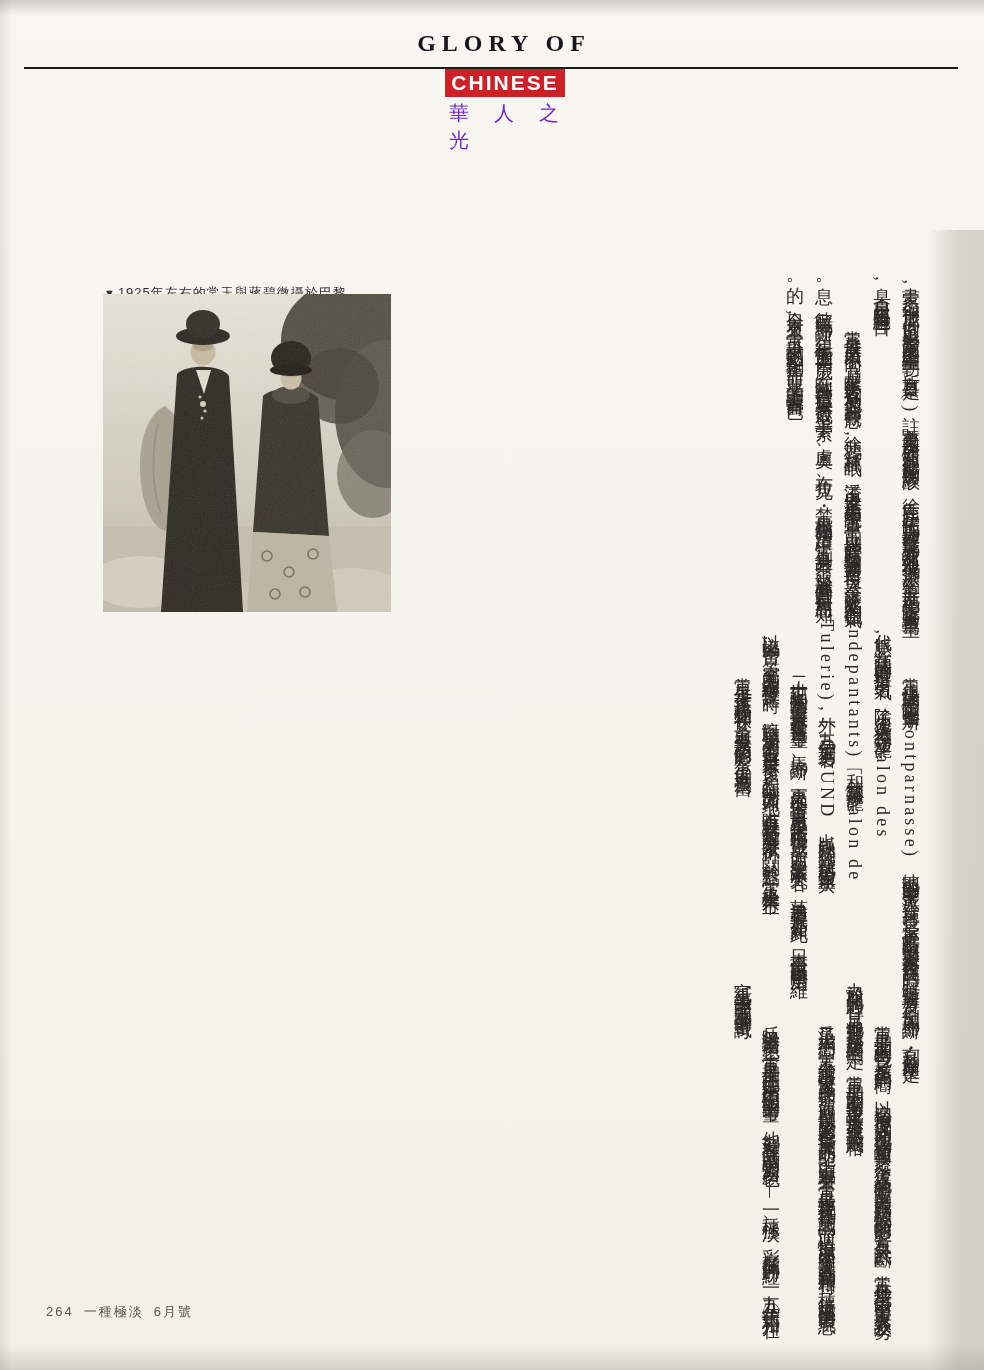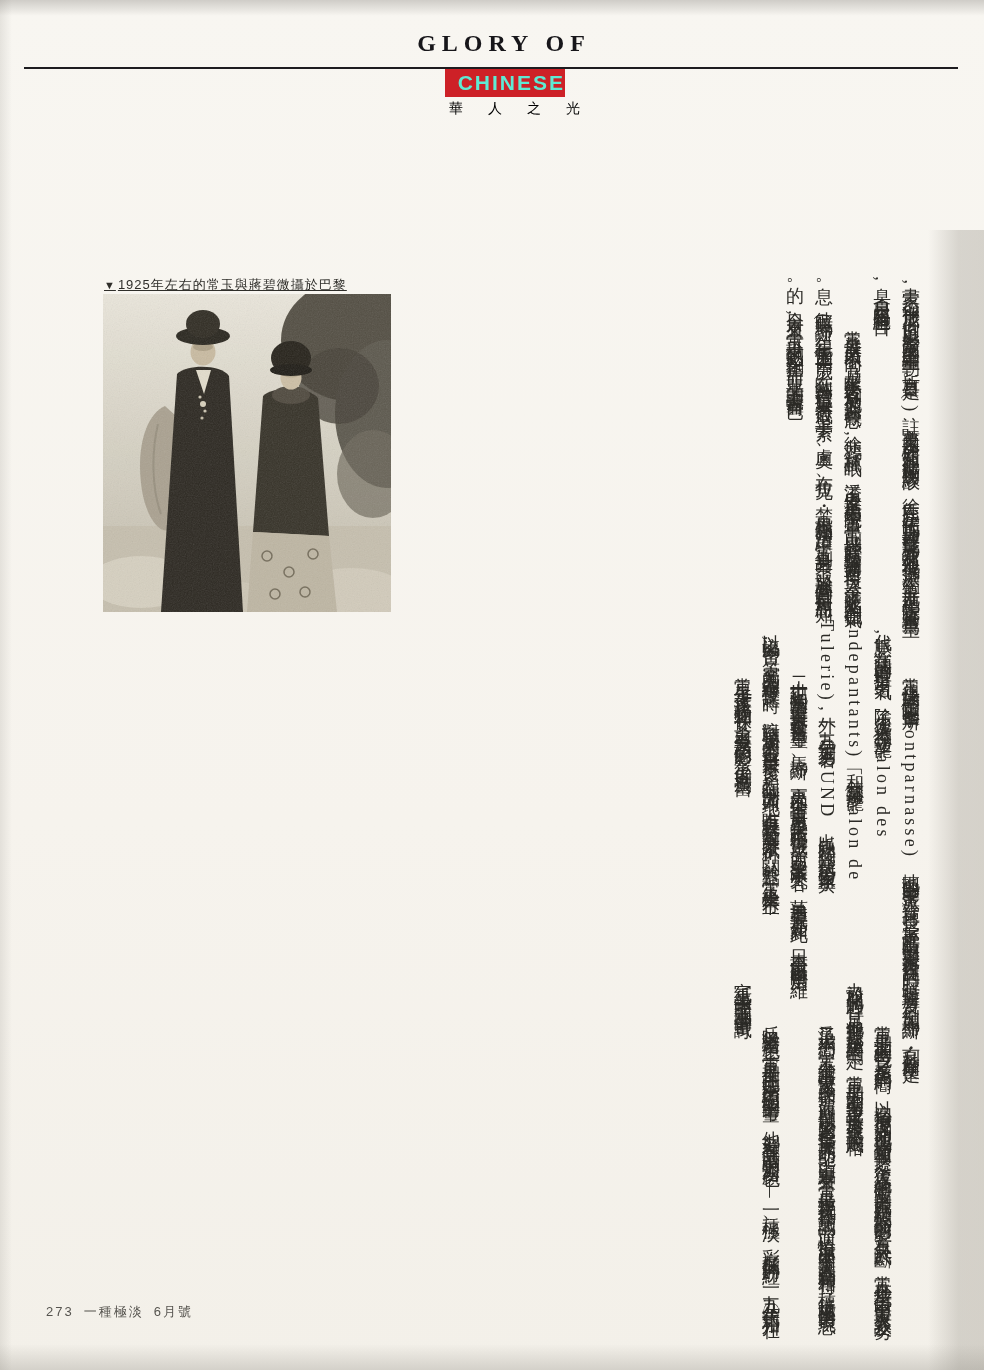--- a/index.html
+++ b/index.html
@@ -17,28 +17,28 @@
     background:linear-gradient(90deg,rgba(162,158,149,0) 0%,rgba(162,158,149,.38) 55%,rgba(186,182,173,.55) 100%);}
   .edge-bottom{position:absolute;left:0;right:0;bottom:0;height:26px;
     background:linear-gradient(180deg,rgba(140,137,129,0),rgba(140,137,129,.30));}
 
   
   .hdr-glory{position:absolute;top:30px;left:12px;width:984px;text-align:center;
     font-weight:bold;font-size:24px;letter-spacing:6px;color:#17161a;
     font-family:"Liberation Serif",serif;}
   .hdr-rule{position:absolute;top:67px;left:24px;width:934px;height:2px;background:#1d1c1f;}
   .hdr-badge{position:absolute;top:69px;left:445px;width:120px;height:28px;
-    background:#cd2127;color:#5eead4;text-align:right;line-height:28px;
+    background:#cd2127;color:#ffffff;text-align:center;line-height:28px;
     font-family:"Liberation Sans",sans-serif;font-weight:bold;font-size:21px;letter-spacing:2px;}
   .hdr-sub{position:absolute;top:100px;left:449px;width:160px;
-    font-size:14px;color:#000000;letter-spacing:25px;font-family:Liberation Mono, monospace;}
+    font-size:20px;color:#6d28d9;letter-spacing:25px;font-family:Liberation Mono, monospace;}
 
   
-  .caption{position:absolute;top:276px;left:104px;font-size:13px;letter-spacing:1px;
-    color:#2f2e2a;font-family:"Liberation Sans",sans-serif;white-space:nowrap;text-decoration:underline;}
+  .caption{position:absolute;top:284px;left:104px;font-size:13px;letter-spacing:1px;
+    color:#2f2e2a;font-family:"Liberation Sans",sans-serif;white-space:nowrap;}
   .caption .tri{font-size:11px;margin-right:2px;}
   .photo{position:absolute;top:294px;left:103px;width:288px;height:318px;}
 
   
   .band{position:absolute;writing-mode:vertical-rl;text-orientation:mixed;
     color:#2b2a26;font-family:"Liberation Serif",serif;
     font-size:18px;letter-spacing:3.2px;}
   .band p{margin:0;padding:0;}
   .band .ind{text-indent:43px;}
   #band1{top:273px;right:59px;width:530px;height:344px;line-height:29px;}
@@ -143,14 +143,14 @@
 </section>
 
 <section class="band" id="band3">
   <p>時畫壇所普及,例如馬諦斯、亨利・摩爾便是。</p>
   <p class="ind">常玉早期油畫的特色之一是形色的約簡。以這個角度便可測知他與馬諦斯相異之處,後人單純的將常玉的畫風歸結於馬諦斯的影響,有失於武斷。常玉在炒坑街畫室中曾與友人談及努力於簡化的過程,足見他對形式自始至終的篤定。常玉早期的油畫勿寧說更接近於表現主義的風格。</p>
   <p class="ind">爲了追求約簡,常玉不在繪畫中做太多的描述,而務期以最少的形色發揮最大的功能,由這點看來,常玉是極富現代創作意識的,而這恰恰亦與中國文人畫的精神相符;一種接近極限的表現思維。</p>
   <p class="ind">反映繪畫顏色上,常玉早期作品也顯示出簡約愼密的考量。他刻意在黑白基調中加添顏色——一種極淡、彩度極低的粉紅。一九五〇年代郭柏川在宣紙上表達中國式油畫的嘗試可</p>
 </section>
 
 <div class="footer">
-  <span>273</span><span>一種極淡</span><span>6月號</span>
+  <span>264</span><span>一種極淡</span><span>6月號</span>
 </div>
 
 </body></html>

